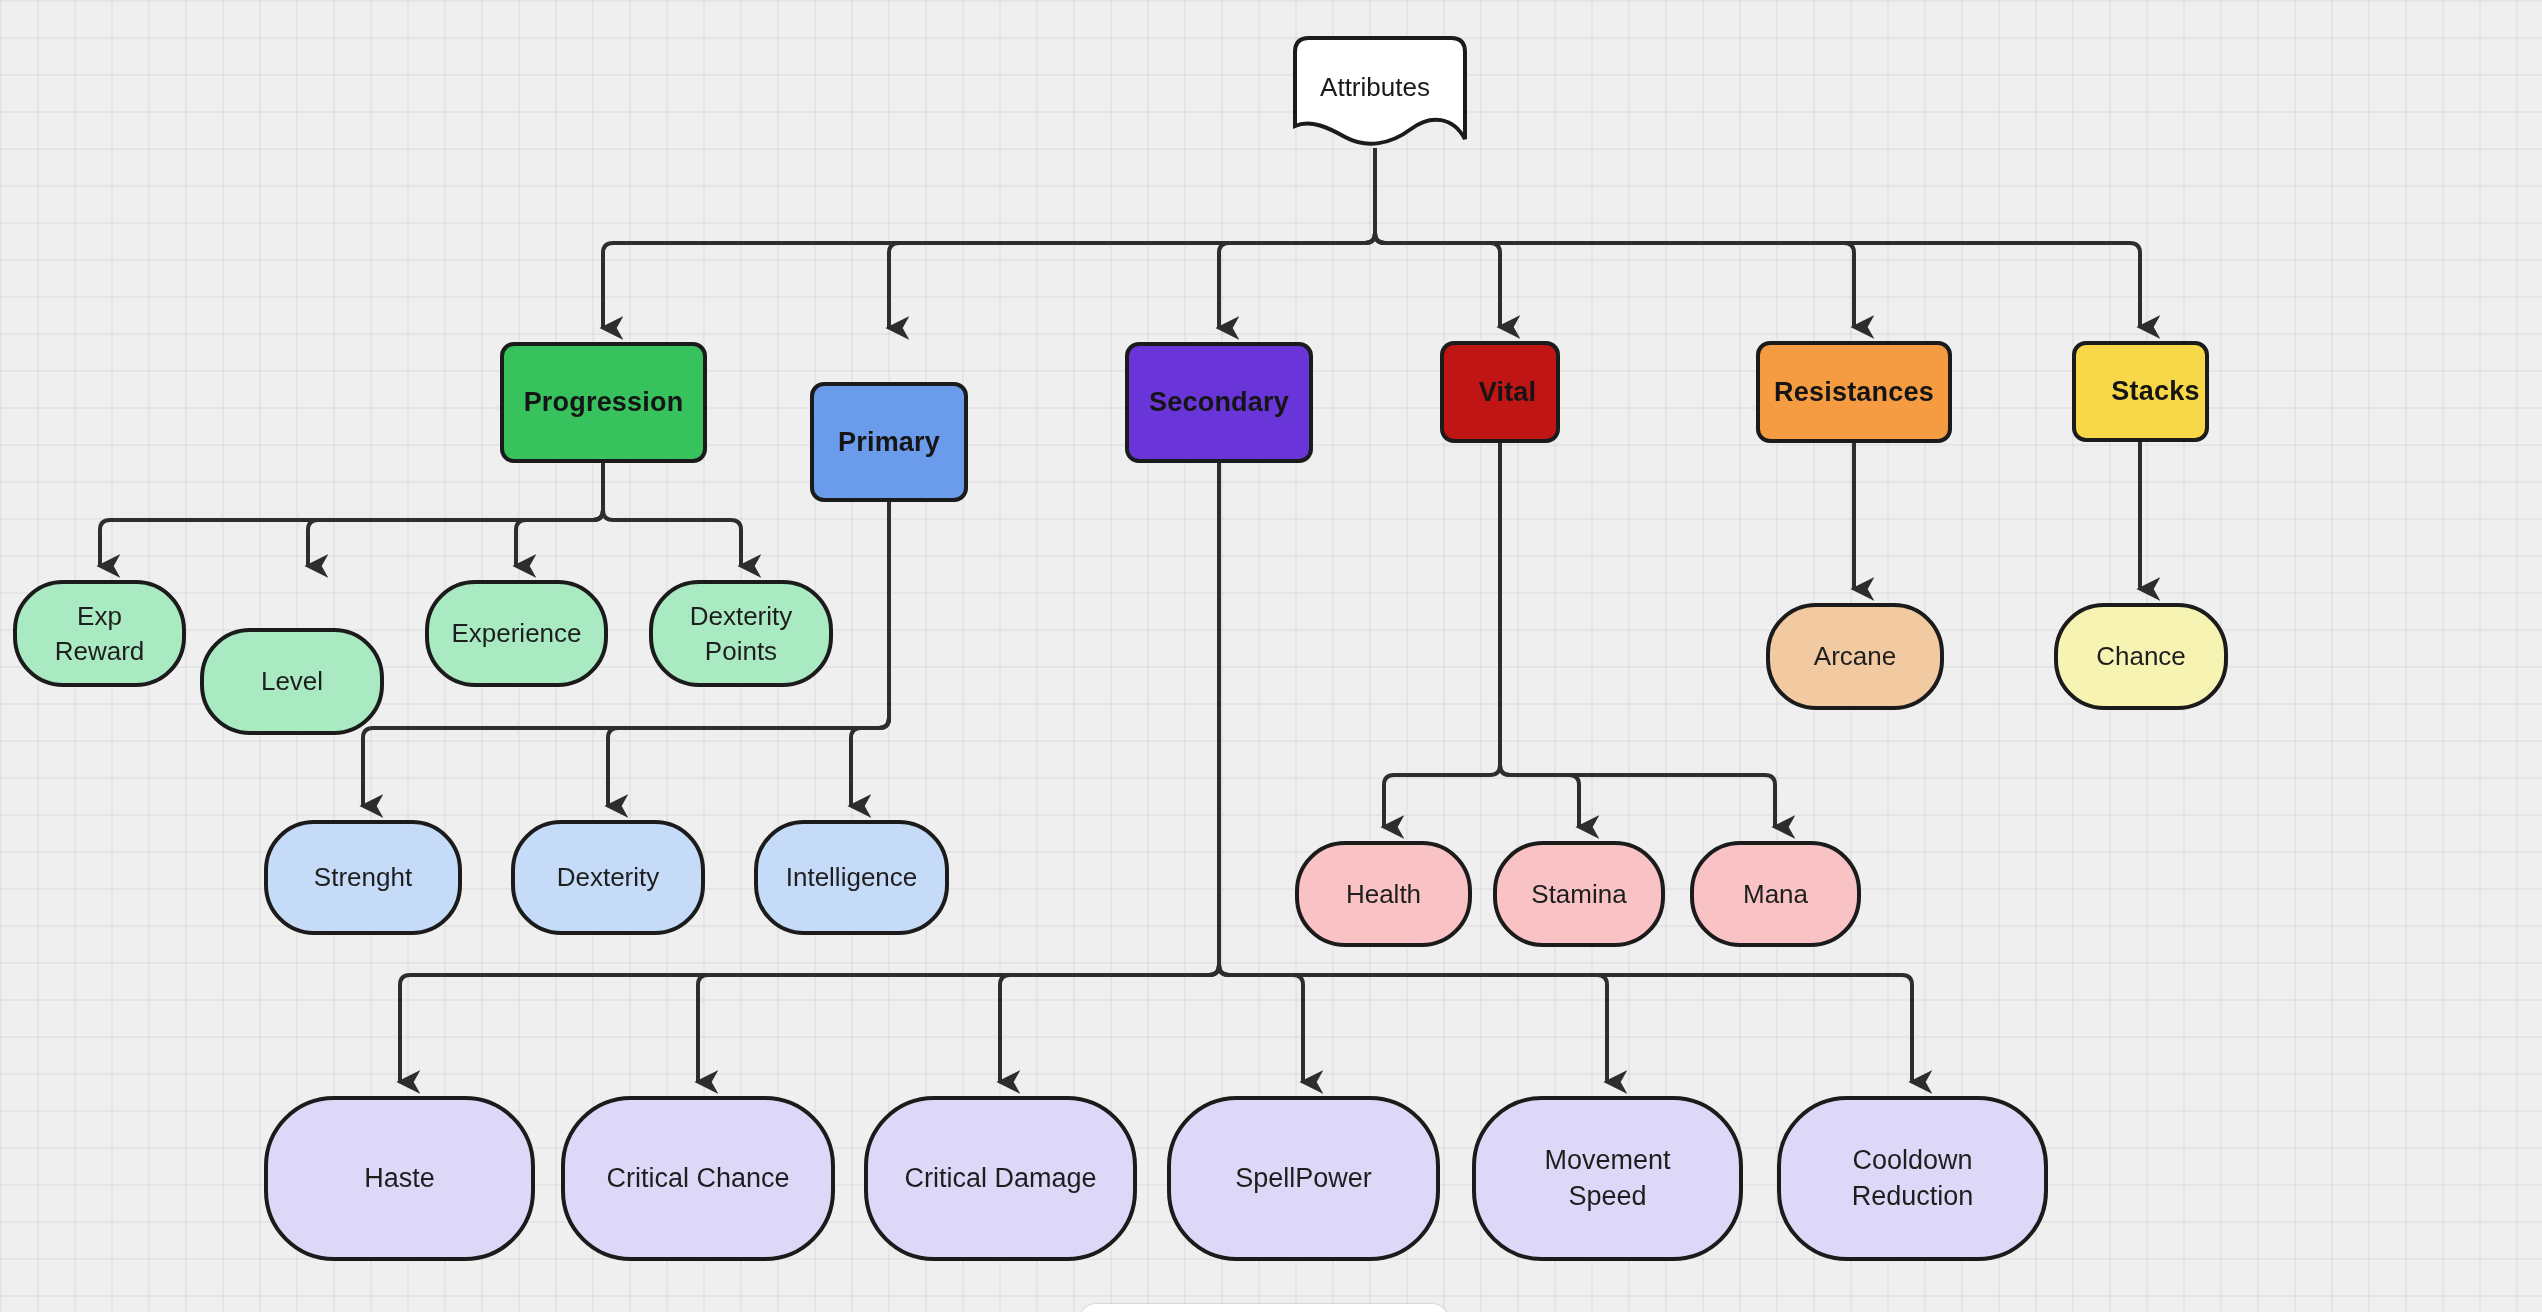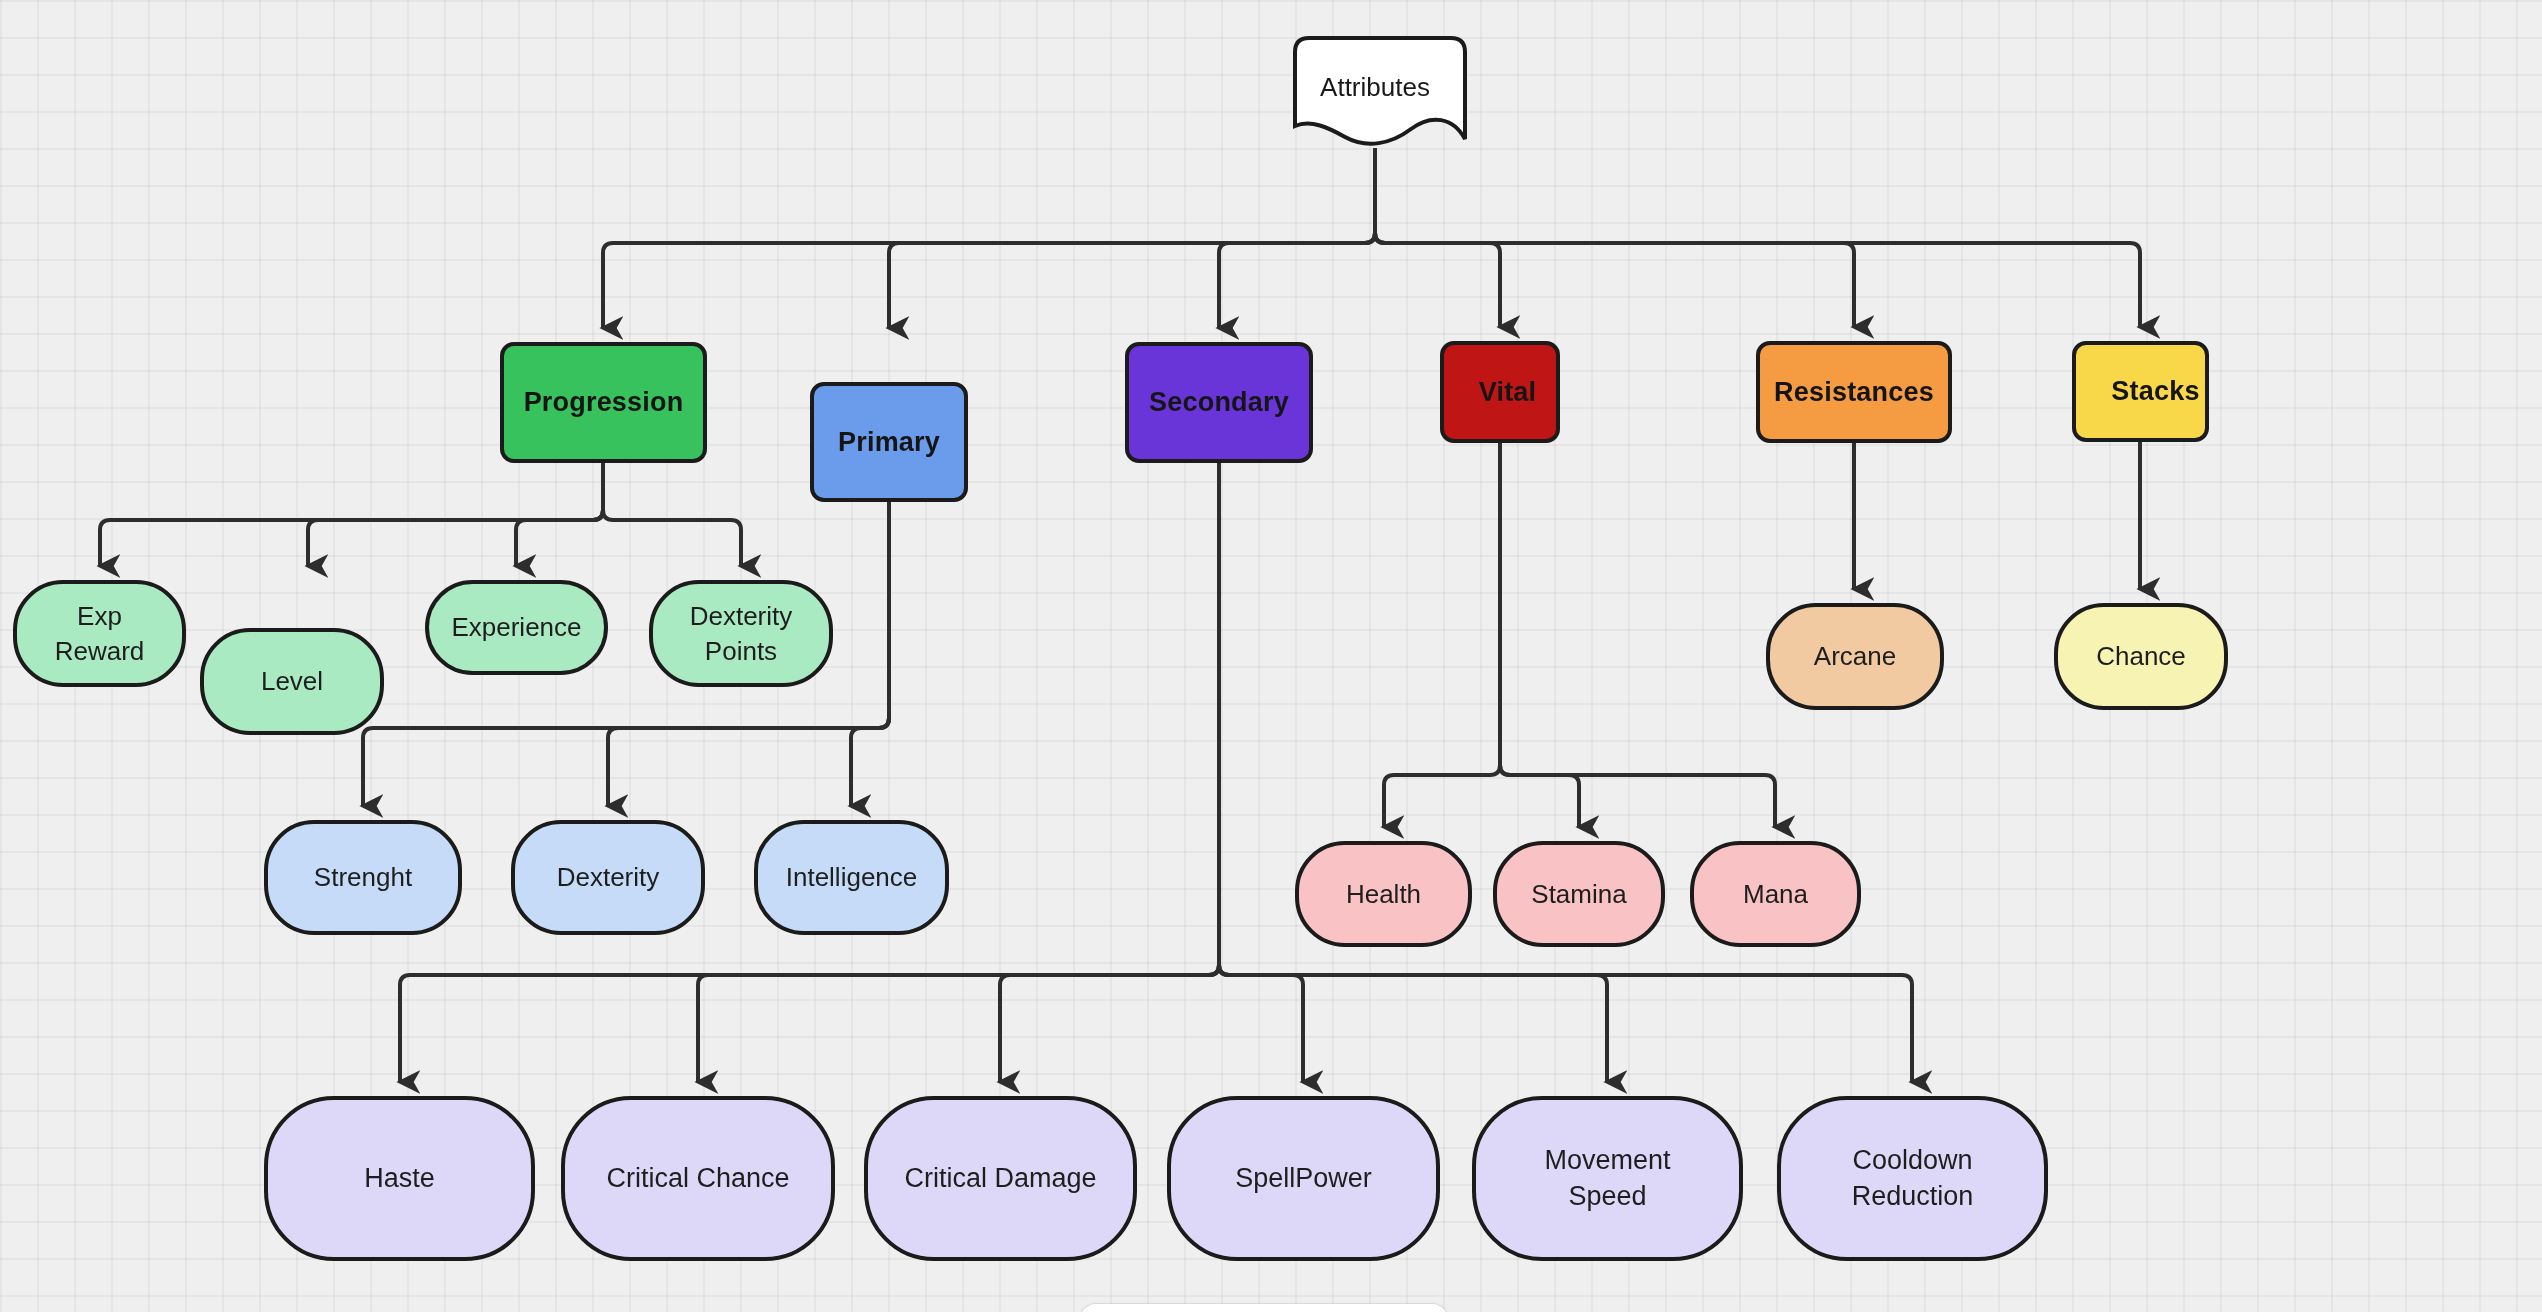--- a/index.html
+++ b/index.html
@@ -36,21 +36,21 @@
   .n-progression {left:500px; top:342px; width:207px; height:121px;}
   .n-primary     {left:810px; top:342px; width:158px; height:120px;margin-top:40px;}
   .n-secondary   {left:1125px;top:342px; width:188px; height:121px;}
   .n-vital       {left:1440px;top:341px; width:120px; height:102px;}
   .n-resistances {left:1756px;top:341px; width:196px; height:102px;}
   .n-stacks      {left:2072px;top:341px; width:137px; height:101px;}
 
   
   .n-exp-reward  {left:13px;  top:580px; width:173px; height:107px;}
   .n-level       {left:200px; top:580px; width:184px; height:107px;margin-top:48px;}
-  .n-experience  {left:425px; top:580px; width:183px; height:95px;}
+  .n-experience  {left:425px; top:580px; width:183px; height:107px;}
   .n-attr-points {left:649px; top:580px; width:184px; height:107px;}
 
   
   .n-strenght    {left:264px; top:820px; width:198px; height:115px;text-align:right;}
   .n-dexterity   {left:511px; top:820px; width:194px; height:115px;}
   .n-intelligence{left:754px; top:820px; width:195px; height:115px;}
 
   
   .n-health      {left:1295px;top:841px; width:177px; height:106px;}
   .n-stamina     {left:1493px;top:841px; width:172px; height:106px;}

